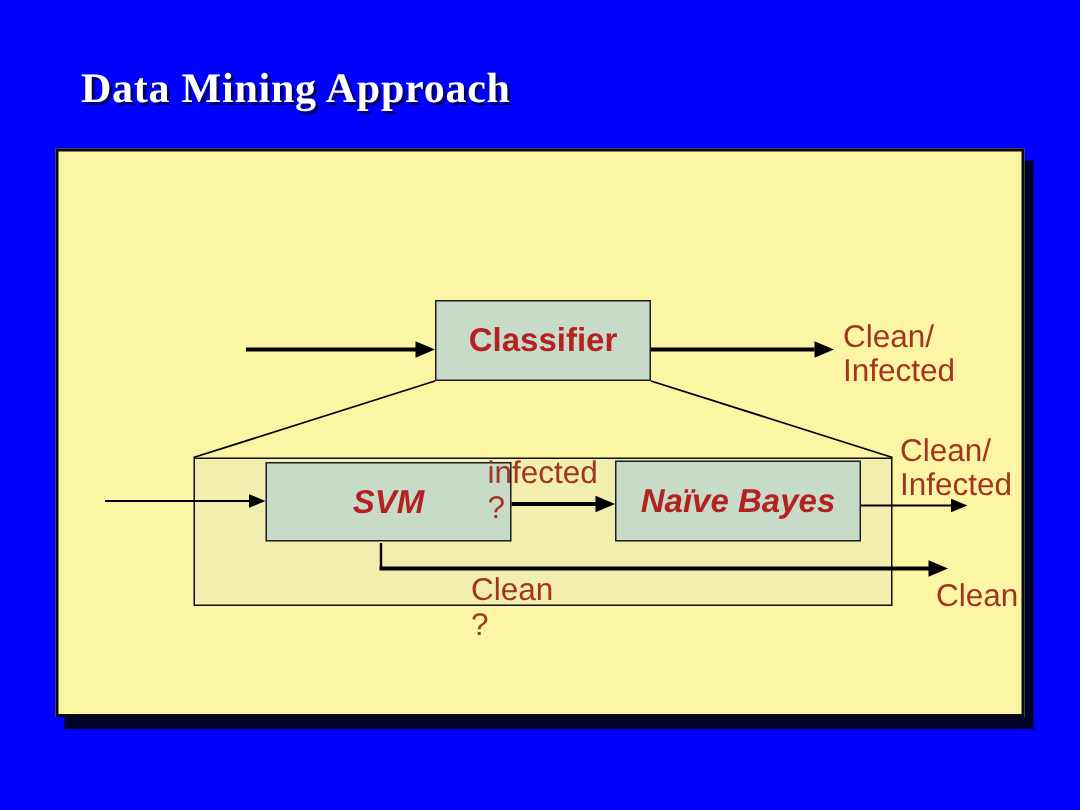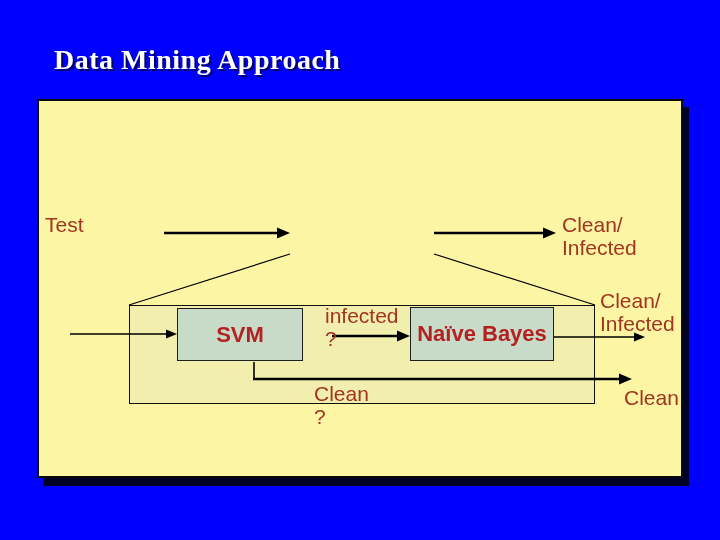--- a/index.html
+++ b/index.html
@@ -24,22 +24,22 @@
   .inner-rect{
     position:absolute;left:90px;top:204px;width:466px;height:99px;
     background:#F2EEAD;border:1px solid #111;box-sizing:border-box;
   }
   .node{
     position:absolute;background:#C8DBC8;border:1px solid #1F1F1F;
     box-sizing:border-box;display:flex;align-items:center;justify-content:center;
     font-weight:bold;font-size:22px;color:#B42121;
   }
   .node-classifier{left:251px;top:99px;width:144px;height:54px;}
-  .node-svm{left:138px;top:207px;width:126px;height:53px;}
-  .node-nb{left:371px;top:206px;width:144px;height:54px;}
+  .node-svm{left:138px;top:207px;width:164px;height:53px;font-style:italic;}
+  .node-nb{left:371px;top:206px;width:164px;height:54px;font-style:italic;}
   .lbl{
     position:absolute;font-size:21px;line-height:23px;color:#A23522;
     white-space:nowrap;
   }
   .lbl-test-top{left:6px;top:112px;}
   .lbl-ci-top{left:523px;top:112px;}
   .lbl-test-bottom{left:3px;top:242px;}
   .lbl-infected-q{left:286px;top:203px;}
   .lbl-ci-mid{left:561px;top:188px;}
   .lbl-clean-q{left:275px;top:281px;}
@@ -76,29 +76,31 @@
     <polygon points="371,235 358,229.5 358,240.5" fill="#000"></polygon>
 
     <line x1="515" y1="236" x2="597" y2="236" stroke="#000" stroke-width="1.3"></line>
     <polygon points="606,236 595,231.5 595,240.5" fill="#000"></polygon>
 
     <line x1="215" y1="261" x2="215" y2="278" stroke="#000" stroke-width="1.6"></line>
     <line x1="214" y1="278" x2="581" y2="278" stroke="#000" stroke-width="2.6"></line>
     <polygon points="593,278 580,272.5 580,283.5" fill="#000"></polygon>
   </svg>
 
+  <div class="node node-classifier">
+    <span>Classifier</span>
+  </div>
   <div class="node node-svm">
     <span>SVM</span>
   </div>
   <div class="node node-nb">
     <span>Naïve Bayes</span>
   </div>
 
   <div class="lbl lbl-test-top">
-    <div>Test</div>
   </div>
 
   <div class="lbl lbl-ci-top">
     <div>Clean/</div>
     <div>Infected</div>
   </div>
 
 
   <div class="lbl lbl-infected-q">
     <div>infected</div>

